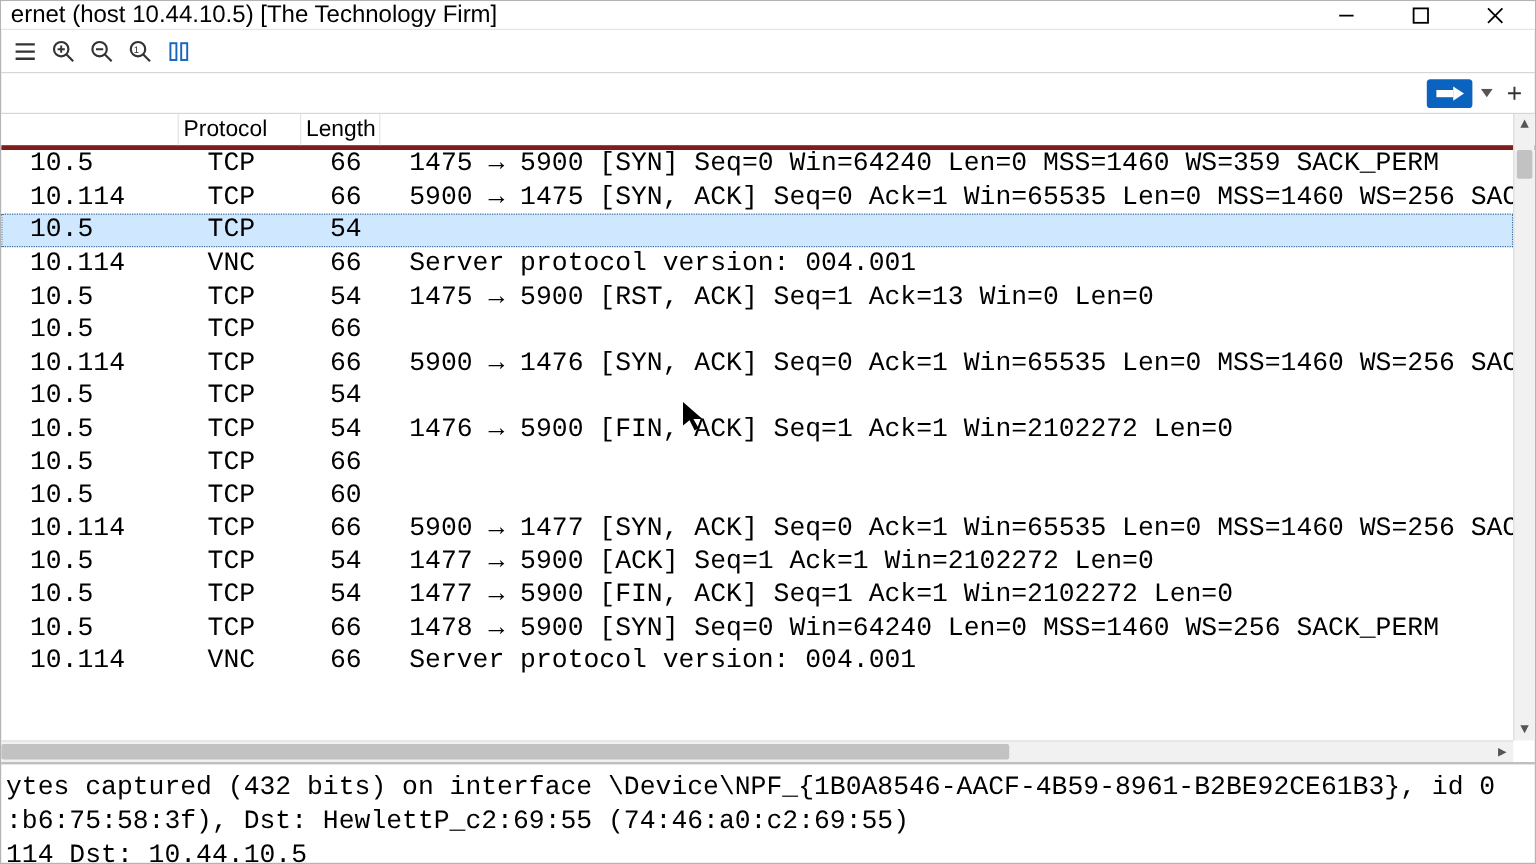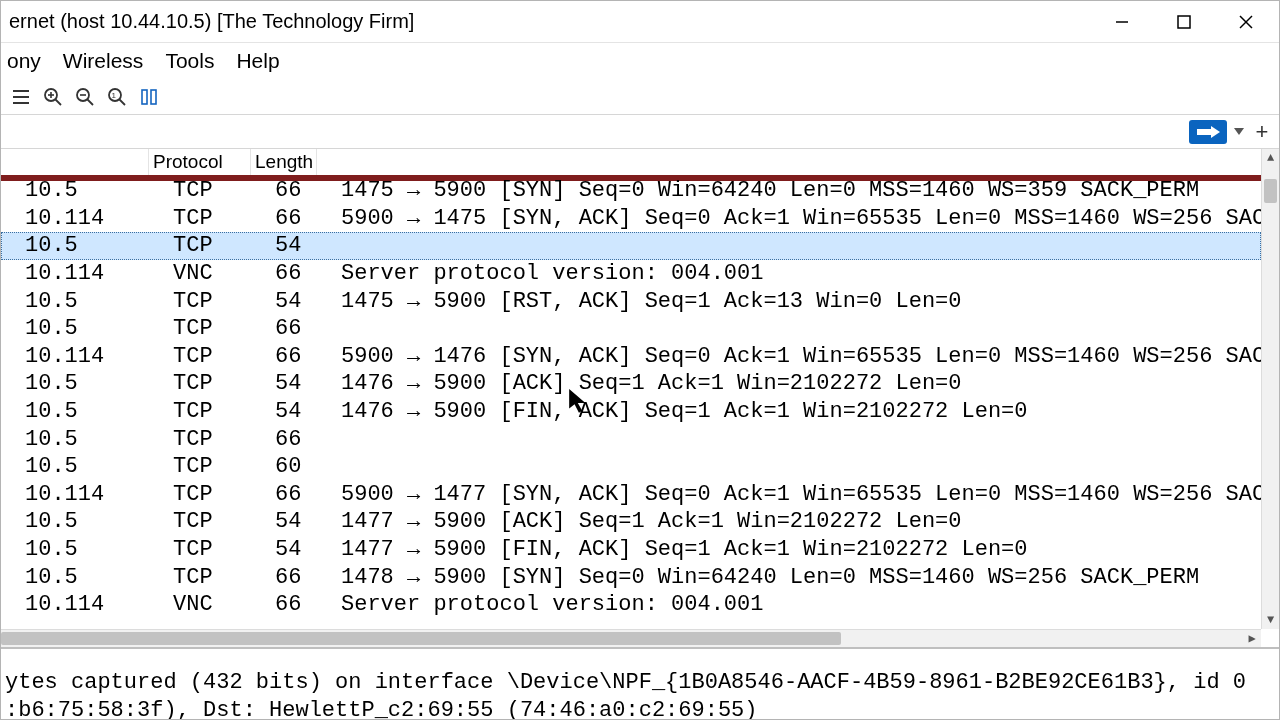--- a/index.html
+++ b/index.html
@@ -1,47 +1,47 @@
 <!DOCTYPE html>
 <html><head>
 <meta charset="utf-8">
 <style>
   * { box-sizing: border-box; margin: 0; padding: 0; }
   html, body { width: 1280px; height: 720px; overflow: hidden; font-family: "Segoe UI", Tahoma, sans-serif; font-size: 16px; background: #ffffff; }
   .window { width: 1280px; height: 720px; display: flex; flex-direction: column; background: #ffffff; border: 1px solid #b4b4b4; }
-  .titlebar { height: 42px; display: flex; align-items: center; justify-content: space-between; padding: 0 6px 0 6px; background: #ffffff; border-bottom: 1px solid #e4e4e4; }
+  .titlebar { height: 24px; display: flex; align-items: center; justify-content: space-between; padding: 0 6px 0 6px; background: #ffffff; border-bottom: 1px solid #e4e4e4; }
   .titlebar-text { font-size: 20px; color: #000; padding-left: 2px; white-space: nowrap; }
   .window-controls { display: flex; gap: 24px; align-items: center; padding-right: 8px; }
   .window-controls .ctrl { width: 38px; height: 36px; display: flex; align-items: center; justify-content: center; color: #000; }
   .menubar { height: 36px; display: flex; align-items: center; gap: 22px; padding: 0 6px; font-size: 21px; }
   .menubar .menu-item { cursor: default; }
   .toolbar { height: 36px; display: flex; align-items: center; gap: 4px; padding: 0 6px; border-bottom: 1px solid #d6d6d6; }
   .toolbar .tool { width: 28px; height: 28px; display: flex; align-items: center; justify-content: center; border: 1px solid transparent; border-radius: 3px; }
   .filterbar { height: 34px; display: flex; align-items: center; justify-content: flex-end; padding: 0 6px; gap: 4px; border-bottom: 1px solid #d6d6d6; }
   .filter-go { width: 38px; height: 24px; background: #0a64bf; border-radius: 3px; display: flex; align-items: center; justify-content: center; }
   .filter-drop { width: 16px; height: 24px; display:flex; align-items:center; justify-content:center; }
   .filter-plus { width: 22px; height: 24px; display:flex; align-items:center; justify-content:center; font-size: 22px; color:#333; }
   .packet-area { flex: 1 1 auto; min-height: 0; display: flex; flex-direction: column; }
   .packet-table { flex: 1 1 auto; min-height: 0; overflow: hidden; position: relative; font-family: Consolas, "Courier New", monospace; font-size: 22px; }
-  .table-header { display: grid; grid-template-columns: 148px 102px 66px 920px; border-bottom: 6px solid #7f1d1d; background: #ffffff; }
+  .table-header { display: grid; grid-template-columns: 148px 102px 66px 920px; border-bottom: 4px solid #7f1d1d; background: #ffffff; }
   .table-header > div { padding: 2px 4px; font-family: "Segoe UI", sans-serif; font-size: 19px; border-right: 1px solid #e4e4e4; }
   .rows { position: absolute; top: 28px; bottom: 18px; left: 0; right: 18px; overflow: hidden; }
   .row { display: grid; grid-template-columns: 148px 102px 66px 920px; height: 27.6px; align-items: center; white-space: nowrap; padding-left: 20px; }
   .row > div { padding: 0 4px; }
   .row.selected { background: #cfe7ff; outline: 1px dotted #3b6fa0; outline-offset: -1px; }
   .vscroll { position: absolute; right: 0; top: 0; bottom: 18px; width: 18px; background: #f1f1f1; border-left: 1px solid #dcdcdc; }
   .vscroll .thumb { position: absolute; left: 2px; right: 2px; top: 30px; height: 24px; background: #c2c2c2; border-radius: 2px; }
   .vscroll .arrow { position:absolute; left:0; right:0; height:18px; display:flex; align-items:center; justify-content:center; color:#555; font-size:12px; }
   .vscroll .arrow.up { top:0; }
   .vscroll .arrow.dn { bottom:0; }
   .hscroll { position: absolute; left: 0; right: 18px; bottom: 0; height: 18px; background: #f1f1f1; border-top: 1px solid #dcdcdc; }
   .hscroll .thumb { position: absolute; top: 2px; bottom: 2px; left: 0; width: 840px; background: #c2c2c2; border-radius: 2px; }
   .hscroll .arrow { position:absolute; top:0; bottom:0; width:18px; display:flex; align-items:center; justify-content:center; color:#555; font-size:12px; }
   .hscroll .arrow.rt { right:0; }
-  .details-pane { height: 72px; border-top: 2px solid #bfbfbf; padding: 20px 4px 0 4px; font-family: Consolas, "Courier New", monospace; font-size: 22px; line-height: 28px; white-space: nowrap; overflow: hidden; }
+  .details-pane { height: 84px; border-top: 2px solid #bfbfbf; padding: 6px 4px 0 4px; font-family: Consolas, "Courier New", monospace; font-size: 22px; line-height: 28px; white-space: nowrap; overflow: hidden; }
   .cursor { position: absolute; width: 22px; height: 26px; pointer-events: none; z-index: 50; }
 </style>
 </head>
 <body>
 
 <div class="window">
 
   <div class="titlebar">
     <div class="titlebar-text">ernet (host 10.44.10.5) [The Technology Firm]</div>
     <div class="window-controls">
@@ -57,26 +57,20 @@
       </div>
       <div class="ctrl">
         <svg width="16" height="16">
             <line x1="2" y1="2" x2="14" y2="14" stroke="#000" stroke-width="1.5"></line>
             <line x1="14" y1="2" x2="2" y2="14" stroke="#000" stroke-width="1.5"></line>
           </svg>
       </div>
     </div>
   </div>
 
-  <div class="menubar">
-    <span class="menu-item">ony</span>
-    <span class="menu-item">Wireless</span>
-    <span class="menu-item">Tools</span>
-    <span class="menu-item">Help</span>
-  </div>
 
   <div class="toolbar">
     <div class="tool">
       <svg width="20" height="18">
         <line x1="2" y1="3" x2="18" y2="3" stroke="#333" stroke-width="2"></line>
         <line x1="2" y1="9" x2="18" y2="9" stroke="#333" stroke-width="2"></line>
         <line x1="2" y1="15" x2="18" y2="15" stroke="#333" stroke-width="2"></line>
       </svg>
     </div>
     <div class="tool">
@@ -169,21 +163,20 @@
           <div class="row">
             <div>10.114</div>
             <div>TCP</div>
             <div>66</div>
             <div>5900 → 1476 [SYN, ACK] Seq=0 Ack=1 Win=65535 Len=0 MSS=1460 WS=256 SACK_PERM</div>
           </div>
           <div class="row">
             <div>10.5</div>
             <div>TCP</div>
             <div>54</div>
-            <div>1476 → 5900 [ACK] Seq=1 Ack=1 Win=2102272 Len=0</div>
           </div>
           <div class="row">
             <div>10.5</div>
             <div>TCP</div>
             <div>54</div>
             <div>1476 → 5900 [FIN, ACK] Seq=1 Ack=1 Win=2102272 Len=0</div>
           </div>
           <div class="row">
             <div>10.5</div>
             <div>TCP</div>

